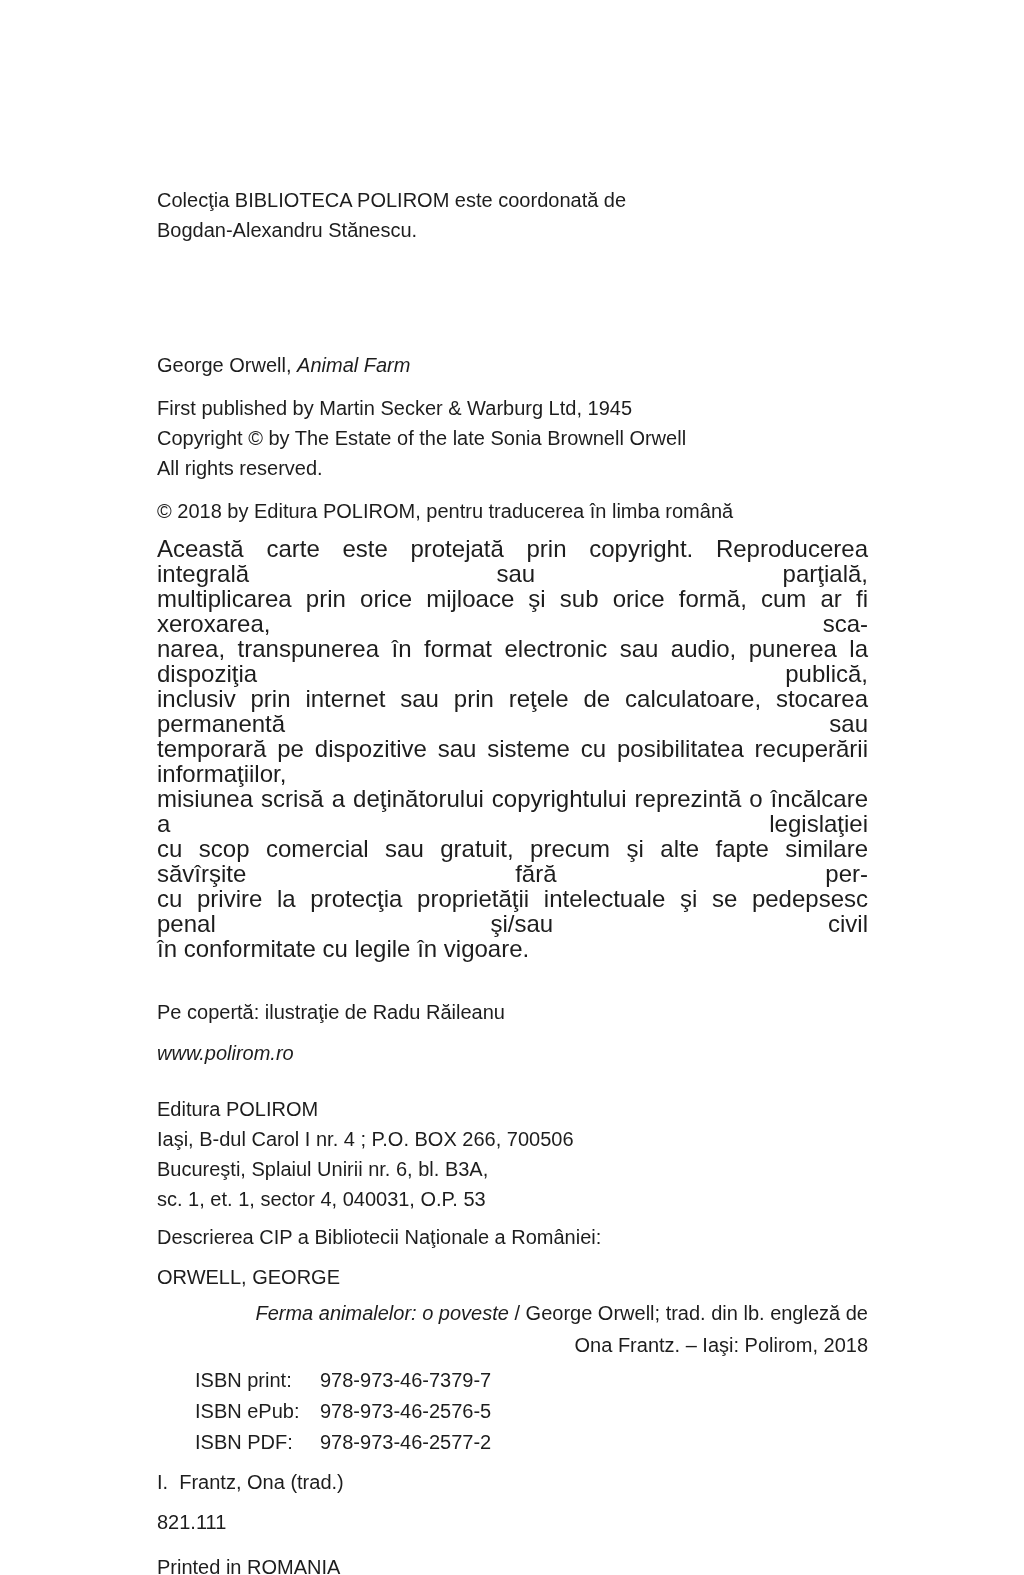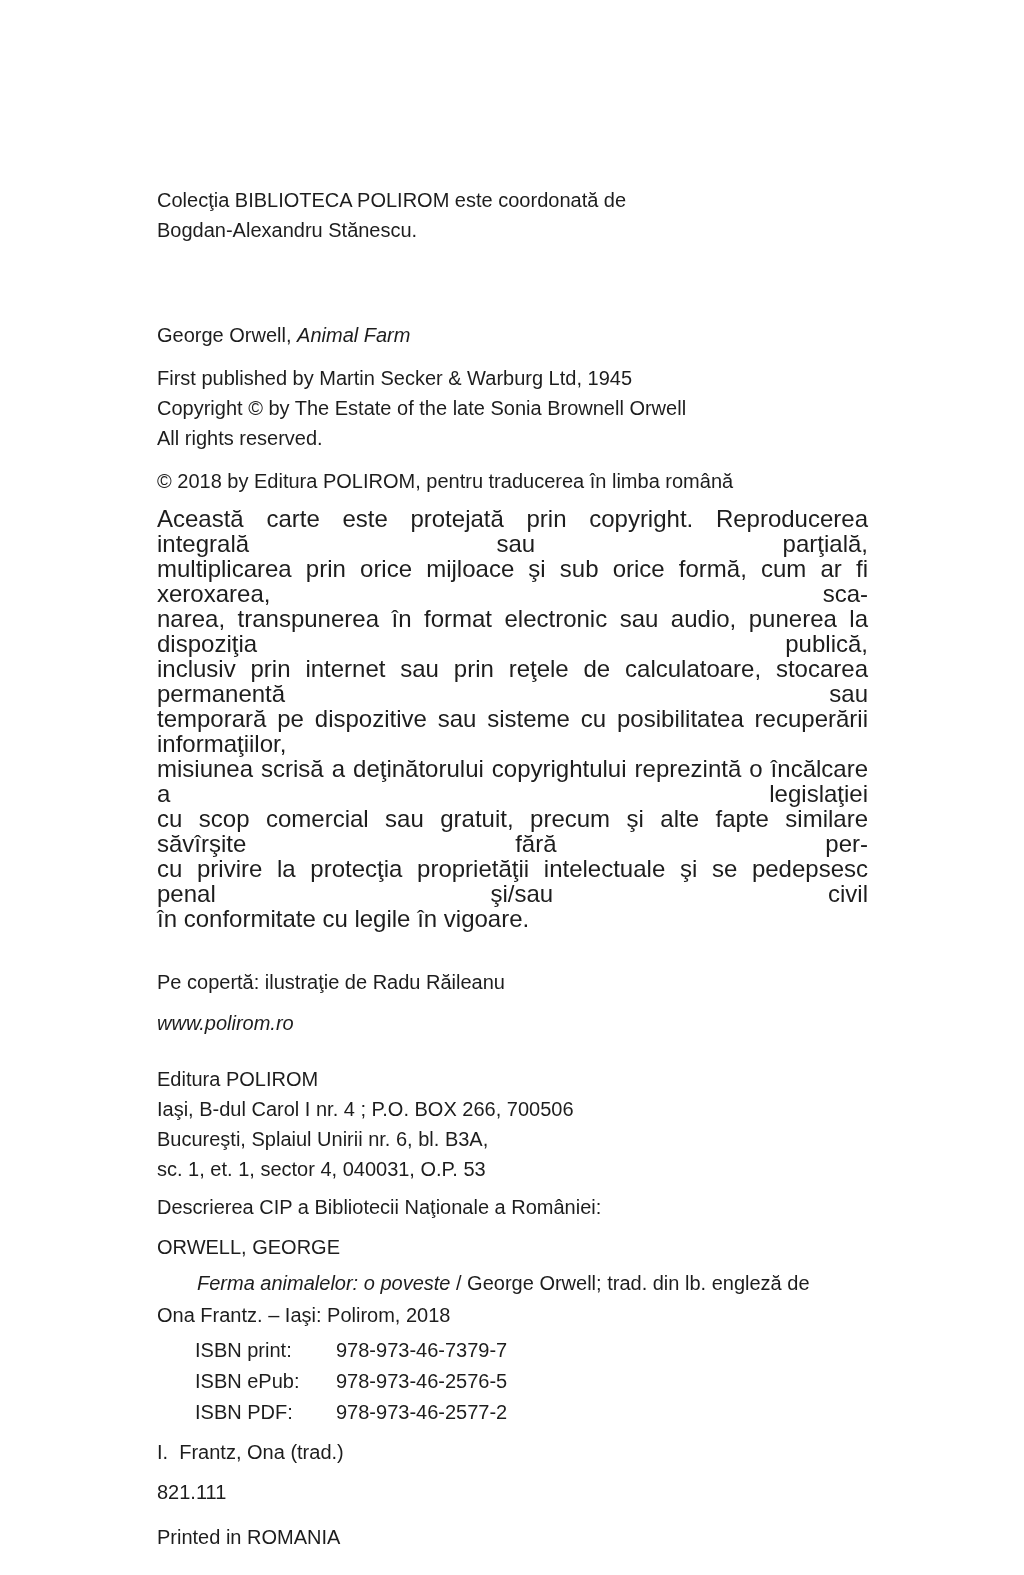--- a/index.html
+++ b/index.html
@@ -16,21 +16,21 @@
     padding: 185px 156px 12px 157px;
     font-family: "Liberation Sans", sans-serif;
     font-size: 20px;
     line-height: 30px;
     color: #1d1d1d;
     overflow: hidden;
   }
   .block { margin: 0; }
   .italic { font-style: italic; }
 
-  .book-line { margin-top: 75px; }
+  .book-line { margin-top: 105px; }
   .orig-edition { margin-top: 13px; }
   .ro-copyright { margin-top: 13px; }
 
   .legal {
     margin-top: 10px;
     font-size: 24px;
     line-height: 25px;
   }
   .legal .jline {
     text-align: justify;
@@ -39,29 +39,29 @@
   .legal .lastline {
     text-align: left;
   }
 
   .cover-credit { margin-top: 36px; }
   .website { margin-top: 11px; font-style: italic; }
   .address { margin-top: 26px; }
   .cip-heading { margin-top: 8px; }
   .cip-author { margin-top: 10px; }
 
-  .cip-entry { margin-top: 5px; line-height: 32px; }
+  .cip-entry { margin-top: 5px; line-height: 32px; text-align: right; }
   .cip-entry .first-line { padding-left: 40px; }
 
   .isbn-block {
     margin-top: 4px;
     margin-left: 38px;
     line-height: 31px;
   }
-  .isbn-row { display: flex; gap: 16px; }
+  .isbn-row { display: flex; }
   .isbn-row .isbn-label { width: 125px; flex: 0 0 auto; }
 
   .translator { margin-top: 9px; white-space: pre-wrap; }
   .udc { margin-top: 10px; }
   .printed { margin-top: 15px; }
 </style>
 </head>
 <body>
 
 <div class="page">

